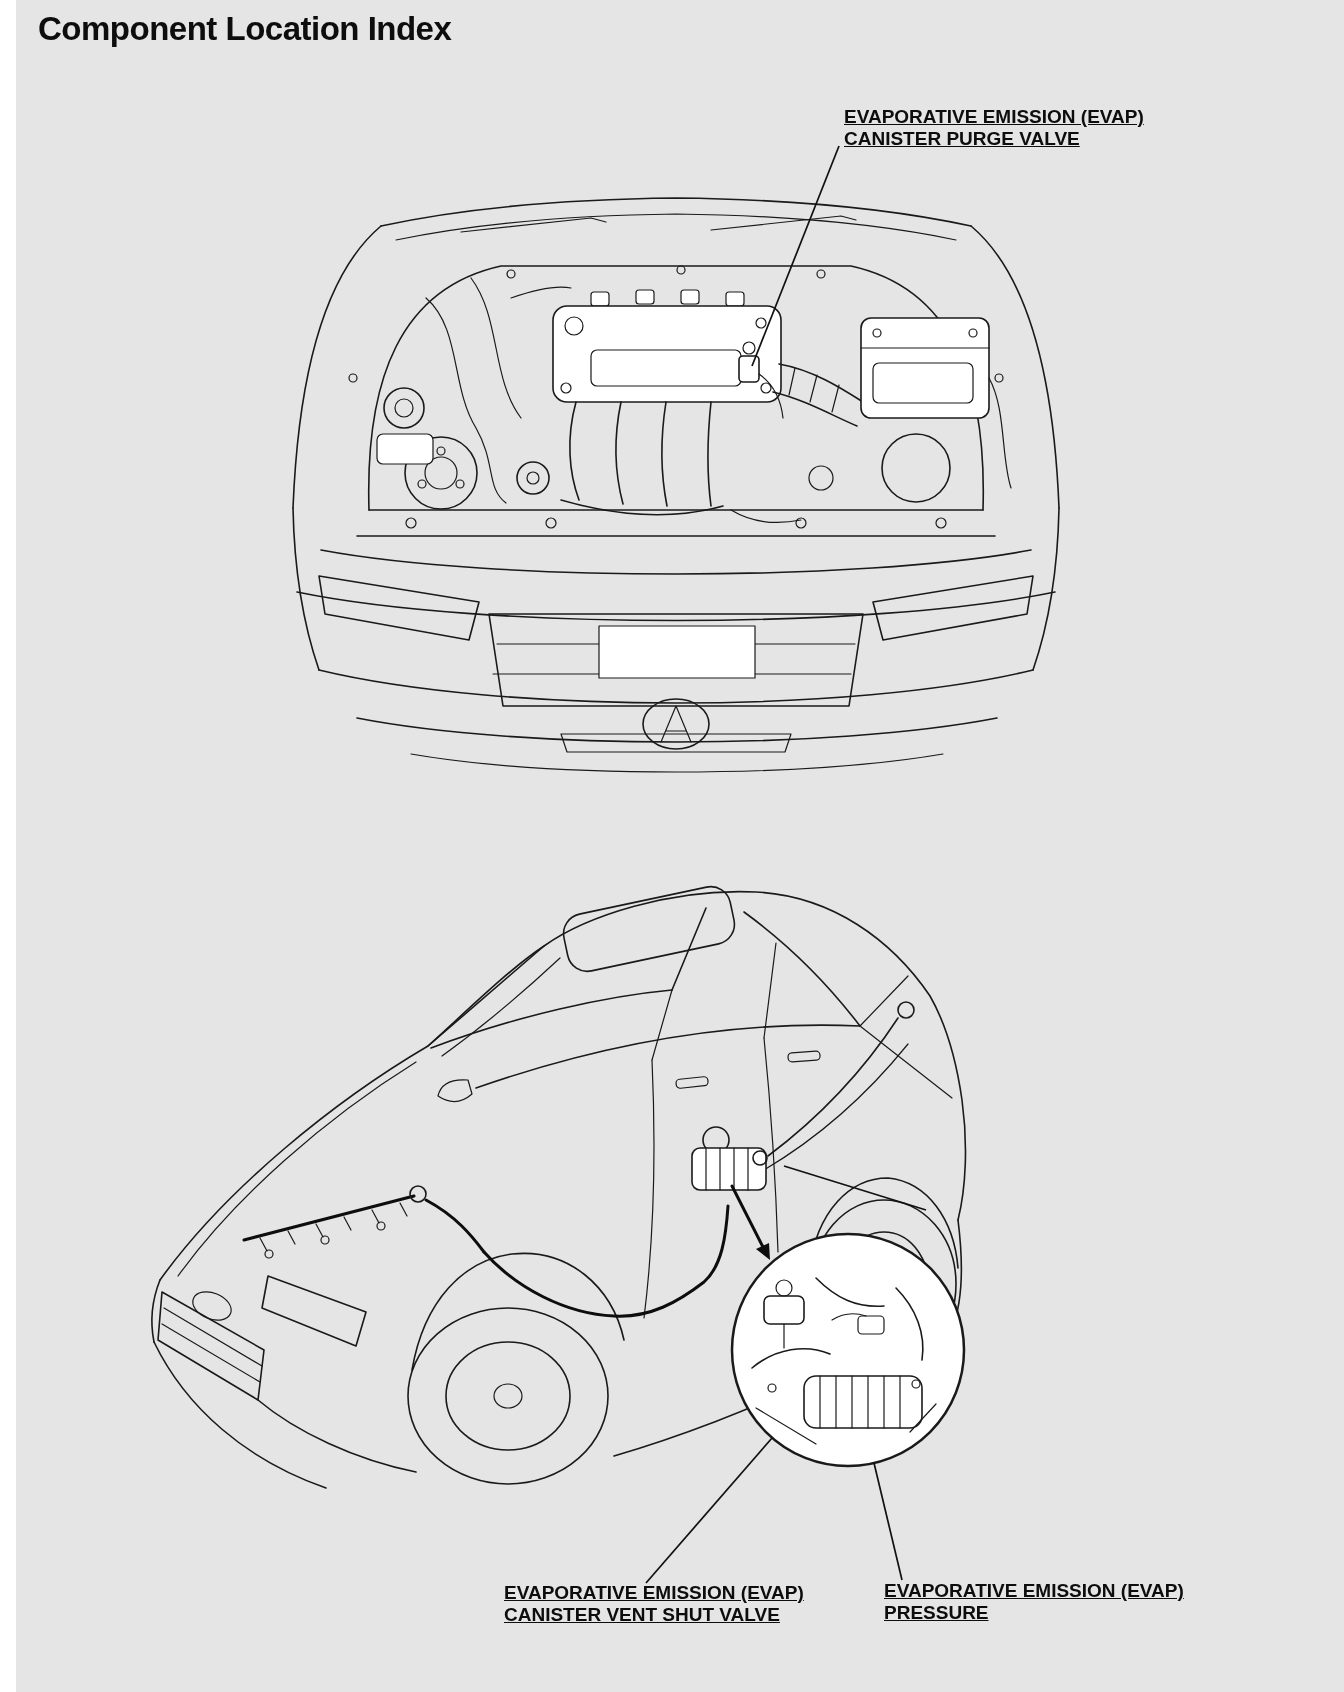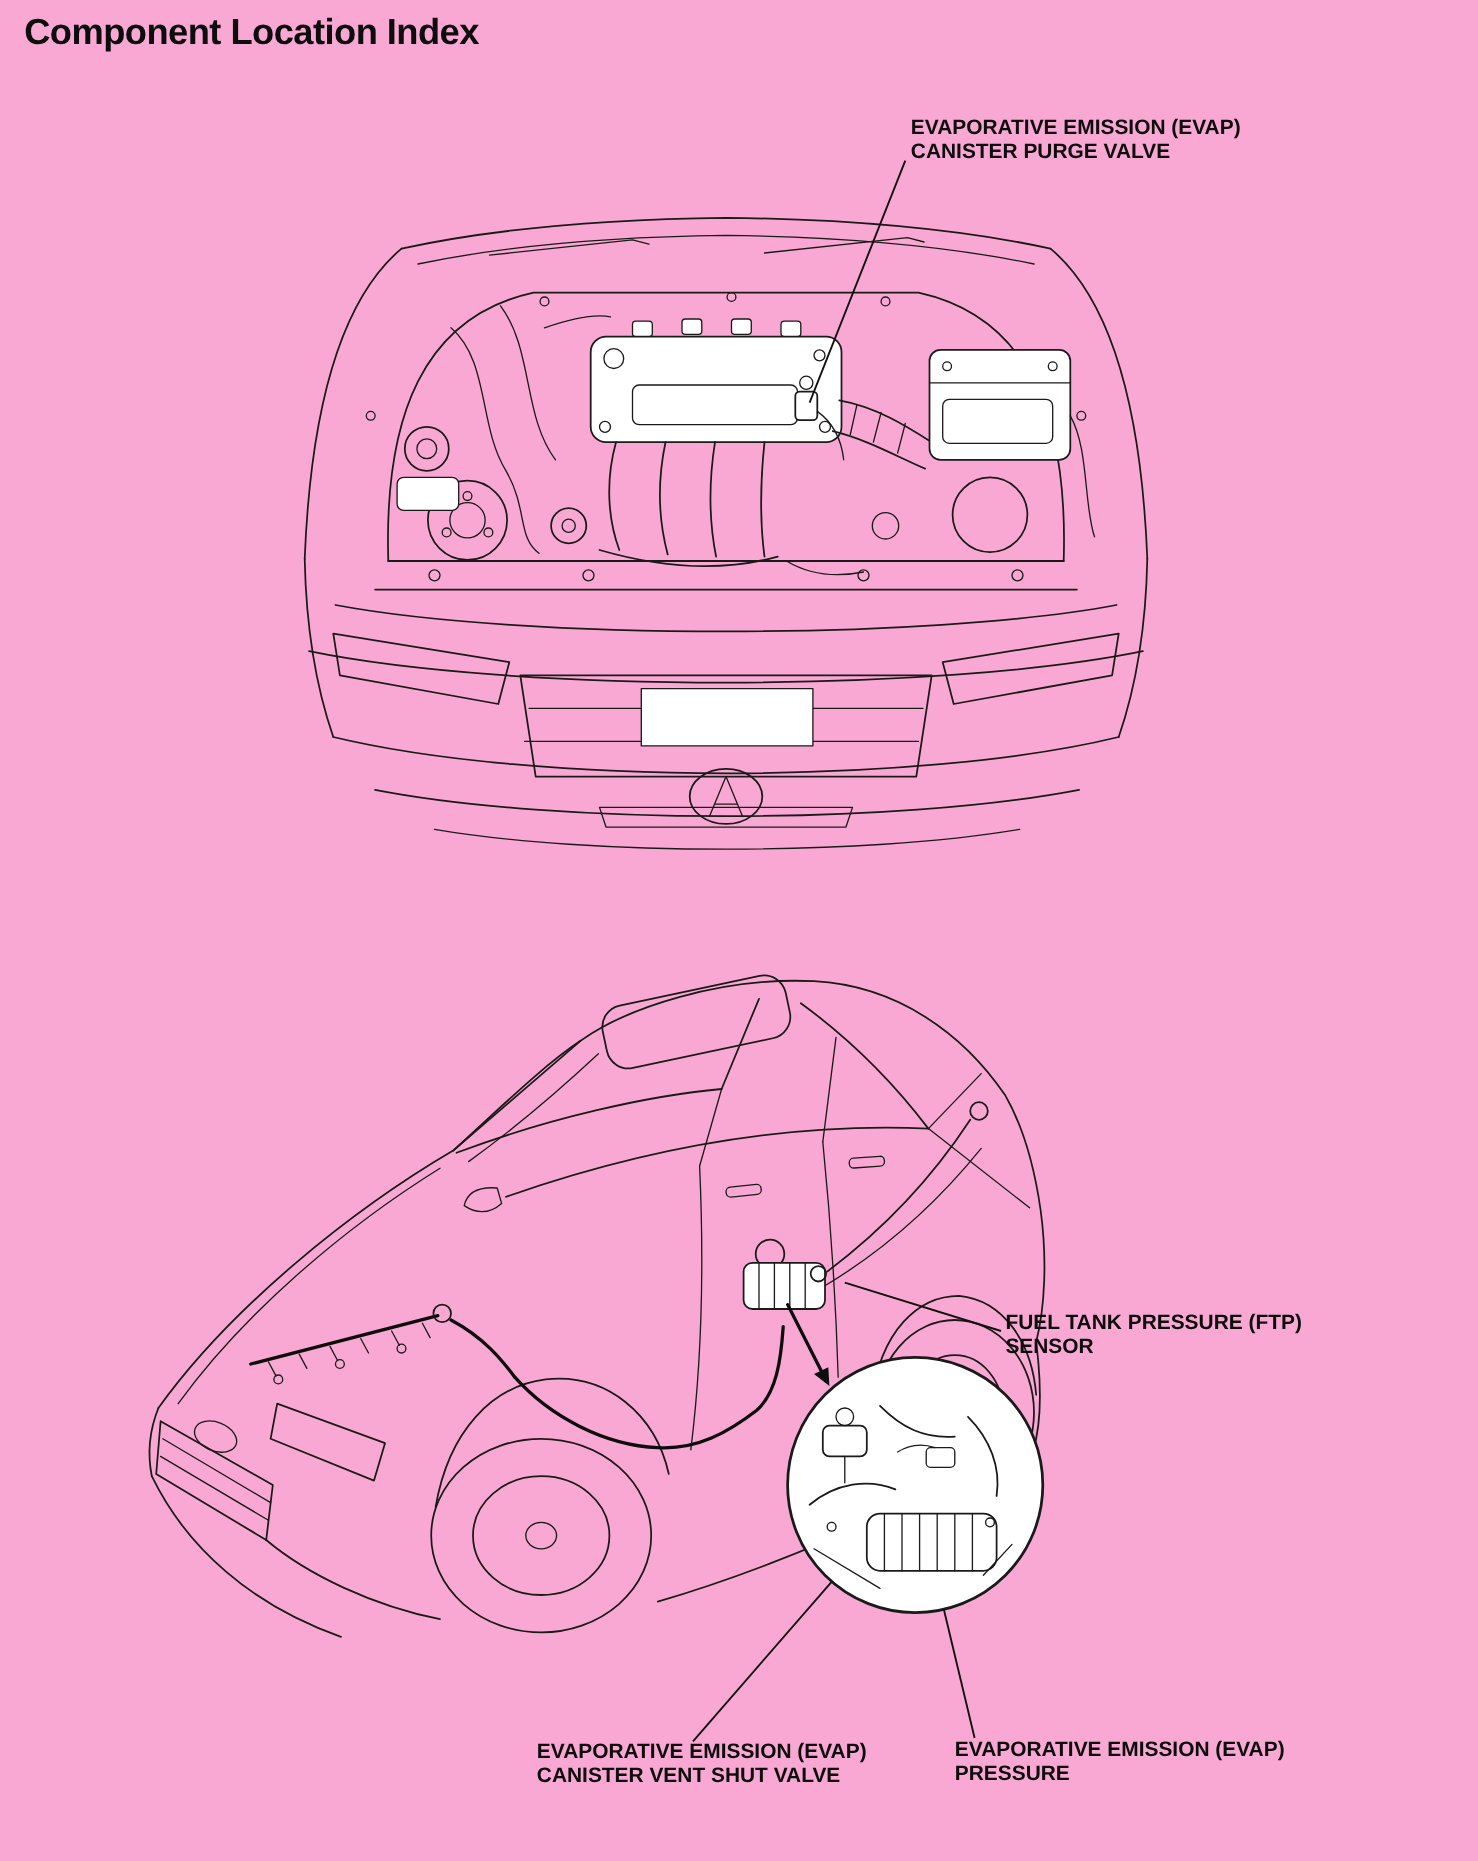--- a/index.html
+++ b/index.html
@@ -1,28 +1,28 @@
 <!DOCTYPE html>
 <html><head>
 <meta charset="utf-8">
 <style>
   * { margin:0; padding:0; box-sizing:border-box; }
   html,body { background:#ffffff; }
   body {
     width:1344px; height:1692px; position:relative; overflow:hidden;
     font-family:"Liberation Sans", sans-serif; color:#111111;
   }
-  .page { position:absolute; inset:0; background:#f9a8d4; }
+  .page { position:absolute; inset:0; background:#e5e5e5;margin-left:16px; }
   .page-title {
     position:absolute; left:22px; top:10px;
     font-size:33px; font-weight:bold; letter-spacing:-0.5px; color:#0d0d0d;
   }
   .callout {
     position:absolute; font-size:19px; font-weight:bold;
-    line-height:1.18; white-space:nowrap; color:#0d0d0d;
+    line-height:1.18; white-space:nowrap; color:#0d0d0d;text-decoration:underline;
   }
   svg.fig { position:absolute; }
   svg.overlay { position:absolute; left:0; top:0; pointer-events:none; }
   .ink { stroke:#1a1a1a; fill:none; stroke-width:1.6; stroke-linecap:round; stroke-linejoin:round; }
   .ink-thin { stroke:#1a1a1a; fill:none; stroke-width:1.2; stroke-linecap:round; stroke-linejoin:round; }
   .ink-thick { stroke:#0d0d0d; fill:none; stroke-width:3; stroke-linecap:round; stroke-linejoin:round; }
   .white-fill { fill:#ffffff; }
 </style>
 </head>
 <body>
@@ -256,24 +256,20 @@
     <path d="M 910,1210 L 768,1166" stroke="#111111" stroke-width="1.7" fill="none"></path>
     <path d="M 630,1583 L 756,1438" stroke="#111111" stroke-width="1.7" fill="none"></path>
     <path d="M 886,1580 L 858,1463" stroke="#111111" stroke-width="1.7" fill="none"></path>
   </svg>
 
   <div class="callout" style="left:828px; top:106px;">
     <div>EVAPORATIVE EMISSION (EVAP)</div>
     <div>CANISTER PURGE VALVE</div>
   </div>
 
-  <div class="callout" style="left:914px; top:1192px;">
-    <div>FUEL TANK PRESSURE (FTP)</div>
-    <div>SENSOR</div>
-  </div>
 
   <div class="callout" style="left:488px; top:1582px;">
     <div>EVAPORATIVE EMISSION (EVAP)</div>
     <div>CANISTER VENT SHUT VALVE</div>
   </div>
 
   <div class="callout" style="left:868px; top:1580px;">
     <div>EVAPORATIVE EMISSION (EVAP)</div>
     <div>PRESSURE</div>
   </div>

